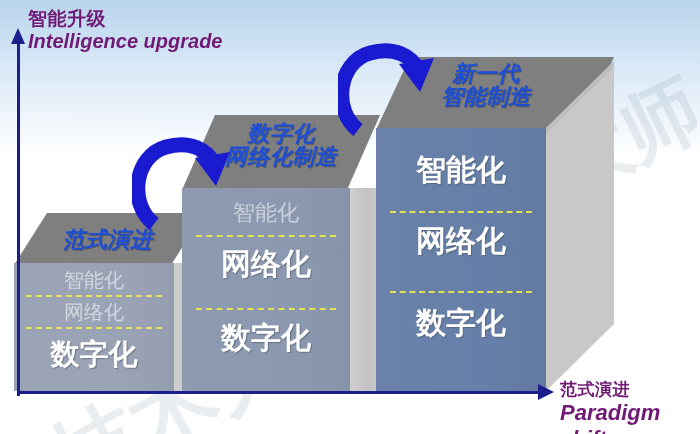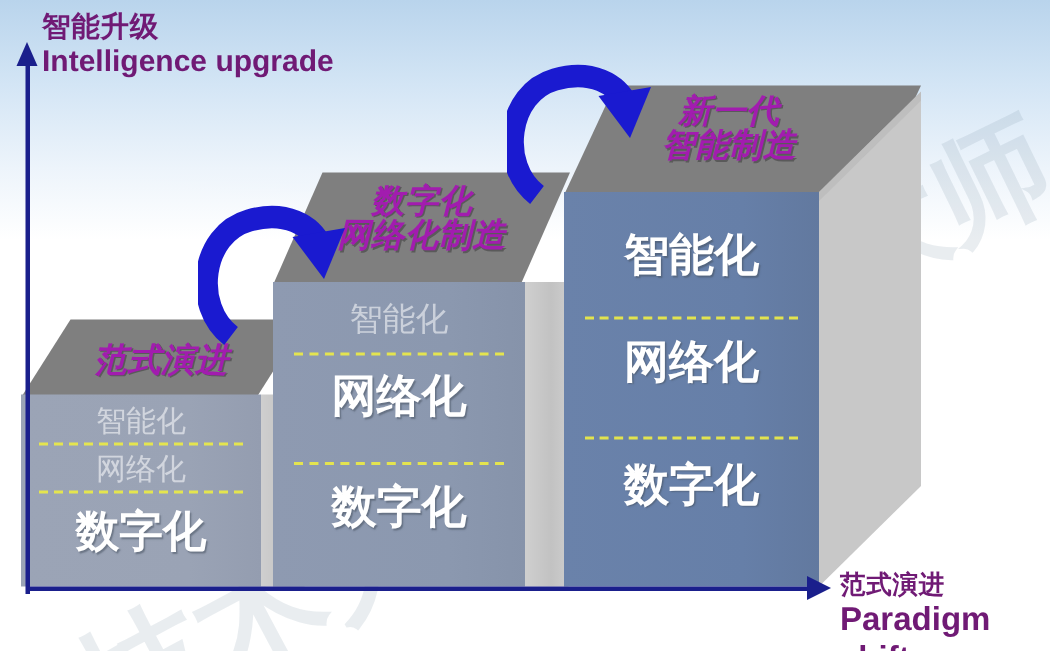--- a/index.html
+++ b/index.html
@@ -41,32 +41,32 @@
   .axis-h{position:absolute;left:18px;top:391px;width:526px;height:3px;background:#1a1f8c;}
   .axis-h-head{
     position:absolute;left:538px;top:384px;width:0;height:0;
     border-top:8px solid transparent;border-bottom:8px solid transparent;
     border-left:16px solid #1a1f8c;
   }
 
   
   .cap{position:absolute;color:#701a75;line-height:1.18;}
   .cap .zh{font-size:19px;font-weight:700;letter-spacing:.5px;}
-  .cap .en{font-size:20px;font-weight:700;}
+  .cap .en{font-size:20px;font-weight:700;font-style:italic;}
   #cap-y{left:28px;top:8px;}
   #cap-x{left:560px;top:380px;text-align:left;}
   #cap-x .zh{font-size:17px;}
   #cap-x .en{font-size:22px;}
 
   
   .step{position:absolute;}
   .face-front{position:absolute;}
   .face-side{position:absolute;background:linear-gradient(to right,#cfcfcf,#c2c2c2 60%,#cdcdcd);}
   .top-label{
-    position:absolute;color:#a21caf;font-weight:700;font-style:italic;
+    position:absolute;color:#1d4ed8;font-weight:700;font-style:italic;
     text-align:center;line-height:1.06;white-space:pre-line;
     text-shadow:1px 1px 0 rgba(60,60,60,.55);
     letter-spacing:.5px;
   }
   .rows{position:absolute;left:0;right:0;top:0;bottom:0;}
   .row{
     position:absolute;left:0;right:0;text-align:center;color:#ffffff;
     text-shadow:1px 1px 1px rgba(70,80,95,.55);
   }
   .row.strong{font-weight:700;}

